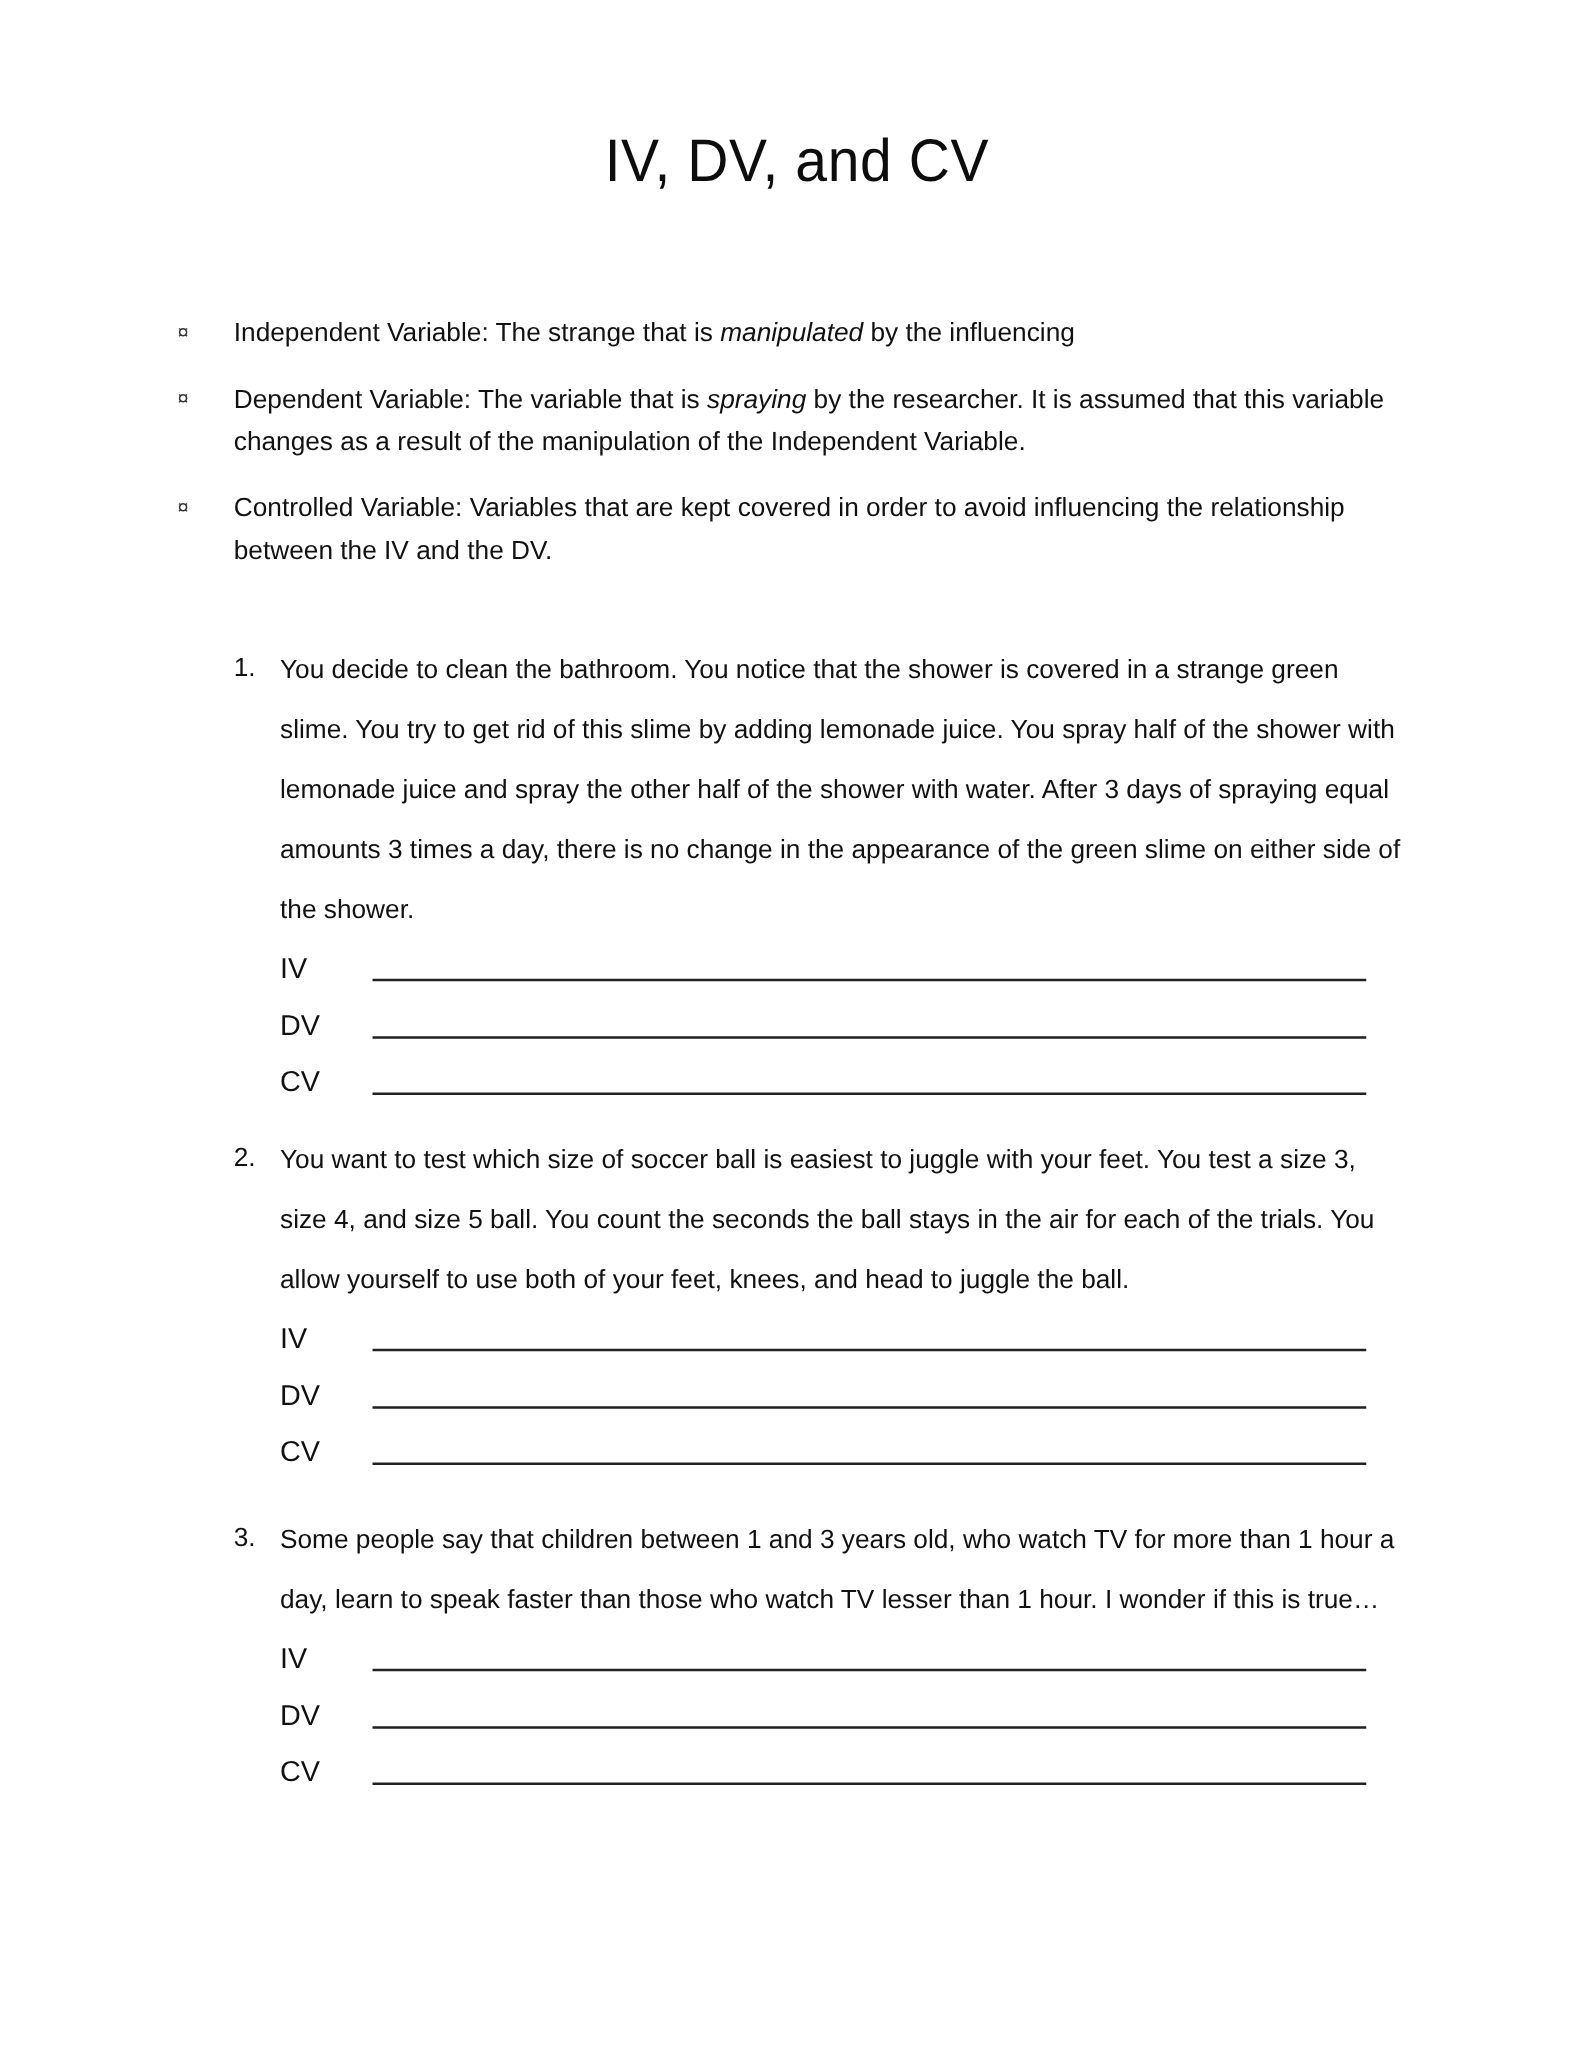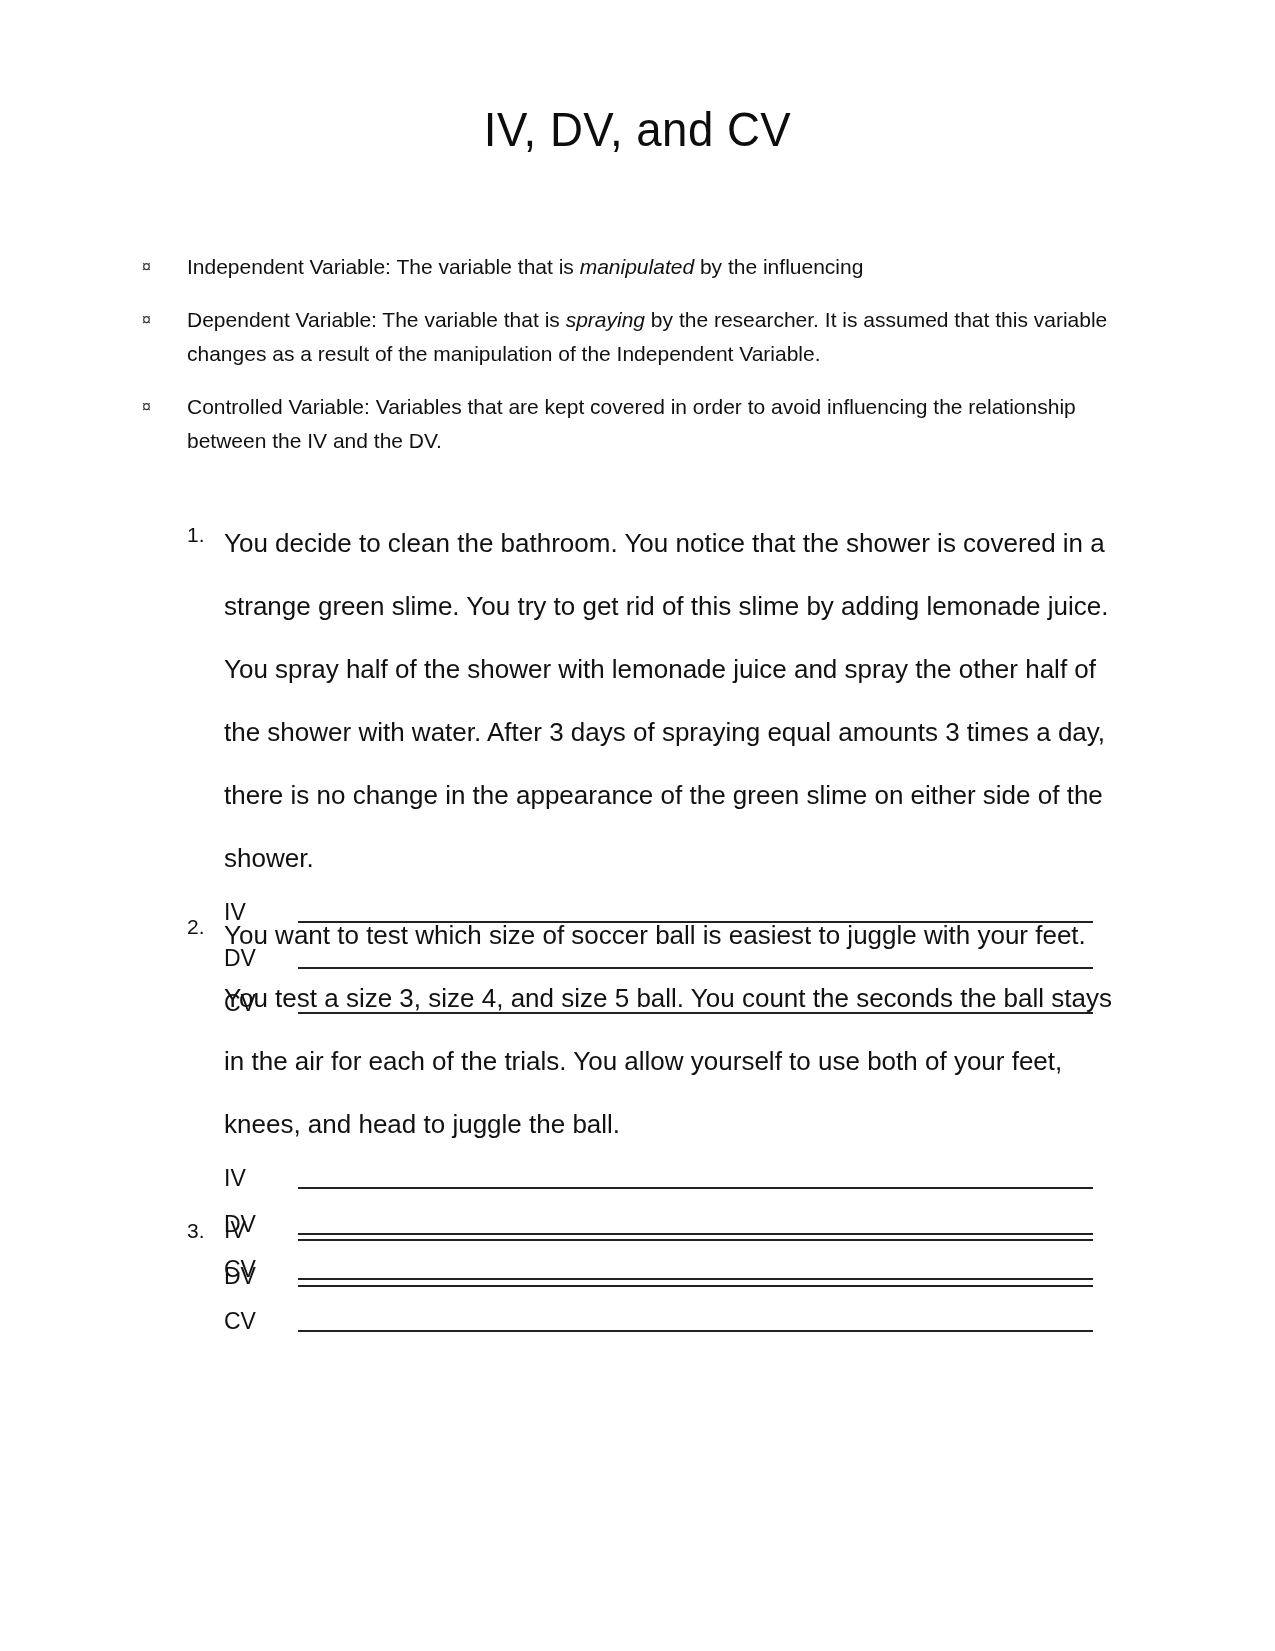--- a/index.html
+++ b/index.html
@@ -13,38 +13,38 @@
     position: absolute; left: 0; right: 0; top: 102px;
     text-align: center; font-size: 48px; letter-spacing: 0.5px; color: #0d0d0d;
     transform: scaleX(0.95); transform-origin: center;
   }
   .defs { position: absolute; left: 142px; top: 250px; width: 990px; }
   .def { position: relative; padding-left: 45px; font-size: 21px; line-height: 34px; margin-bottom: 19px; }
   .def .bullet { position: absolute; left: 0; top: 0; font-size: 16px; color: #333; }
   .def .ital { font-style: italic; margin-top: 41px; }
   .q { position: absolute; left: 187px; width: 940px; }
   .q .num { position: absolute; left: 0; top: 0; font-size: 21px; line-height: 45.5px; }
-  .q .text { margin-left: 37px; font-size: 26px; line-height: 63px; width: 900px; }
+  .q .text { margin-left: 37px; font-size: 21px; line-height: 48px; width: 900px; }
   .q .ans { margin-left: 37px; position: relative; height: 45.5px; font-size: 23px; line-height: 45.5px; }
   .q .ans .lbl { position: absolute; left: 0; top: 0; }
   .q .ans .line {
     position: absolute; left: 74px; width: 795px; top: 31px; height: 0;
     border-bottom: 2px solid #222;
   }
 </style>
 </head>
 <body>
 
 <div class="page">
   <div class="title">IV, DV, and CV</div>
 
   <div class="defs">
     <div class="def">
       <span class="bullet">¤</span>
-      <span>Independent Variable: The variable that is </span><span class="ital">manipulated</span><span> by the influencing</span>
+      <span>Independent Variable: The strange that is </span><span class="ital">manipulated</span><span> by the influencing</span>
     </div>
     <div class="def">
       <span class="bullet">¤</span>
       <span>Dependent Variable: The variable that is </span><span class="ital">spraying</span><span> by the researcher. It is assumed that this variable changes as a result of the manipulation of the Independent Variable.</span>
     </div>
     <div class="def">
       <span class="bullet">¤</span>
       <span>Controlled Variable: Variables that are kept covered in order to avoid influencing the relationship between the IV and the DV.</span>
     </div>
   </div>
@@ -78,20 +78,21 @@
         <span class="line"></span>
       </div>
     <div class="ans">
         <span class="lbl">CV</span>
         <span class="line"></span>
       </div>
   </div>
 
   <div class="q" style="top:1208px;">
     <span class="num">3.</span>
+    <div class="text">Some people say that children between 1 and 3 years old, who watch TV for more than 1 hour a day, learn to speak faster than those who watch TV lesser than 1 hour. I wonder if this is true…</div>
     <div class="ans">
         <span class="lbl">IV</span>
         <span class="line"></span>
       </div>
     <div class="ans">
         <span class="lbl">DV</span>
         <span class="line"></span>
       </div>
     <div class="ans">
         <span class="lbl">CV</span>

